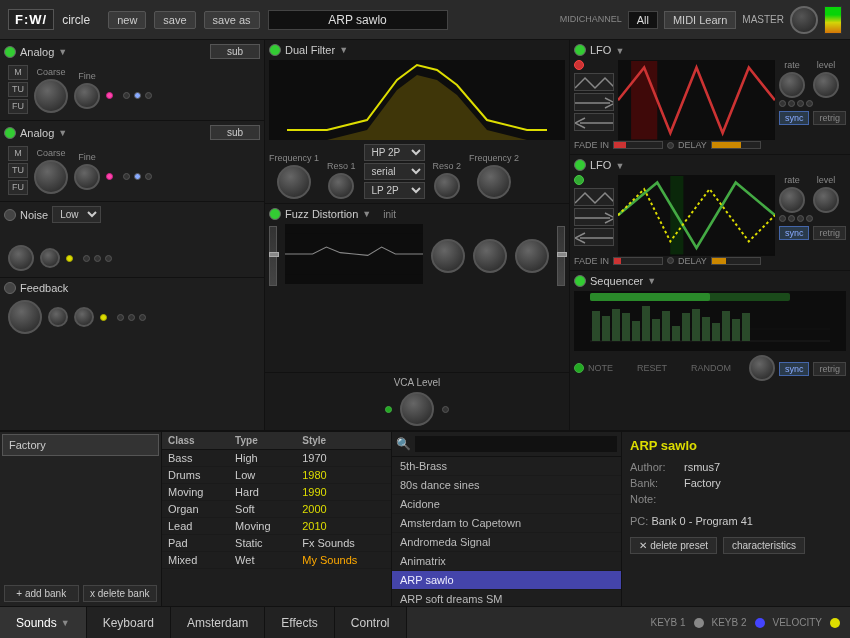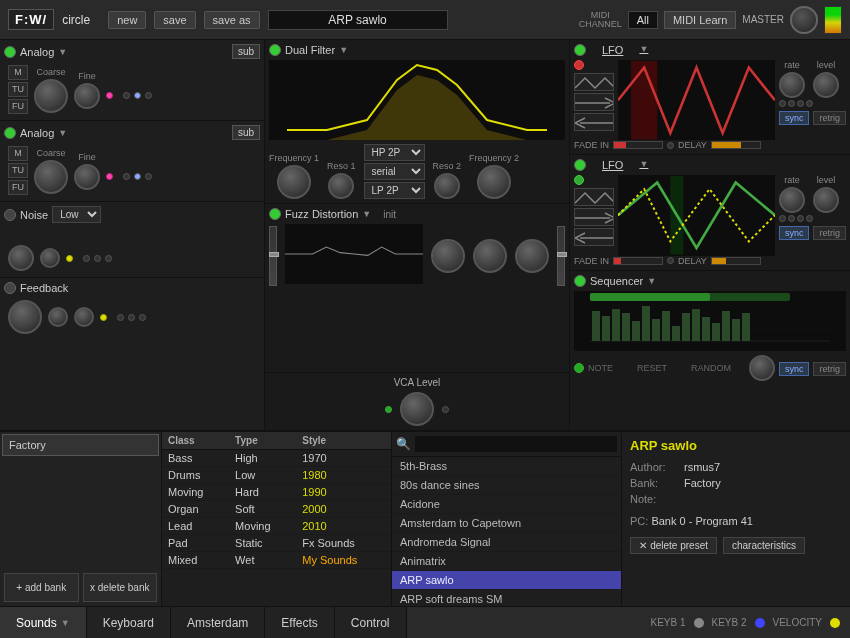--- a/index.html
+++ b/index.html
@@ -132,21 +132,21 @@
       color: #ccc;
       font-size: 11px;
       display: flex; align-items: center; gap: 4px;
     }
     .dropdown-arrow { color: #888; font-size: 9px; }
     .sub-btn {
       margin-left: auto;
       background: #333;
       border: 1px solid #555;
       color: #ccc;
-      padding: 1px 5px;
+      padding: 1px 16px;
       font-size: 10px;
       cursor: pointer;
     }
     .controls-row {
       display: flex;
       align-items: center;
       gap: 6px;
       padding: 2px 4px;
     }
     .knob-group { display: flex; flex-direction: column; align-items: center; }
@@ -274,21 +274,21 @@
     .right-panel {
       width: 280px;
       background: #1a1a1a;
       display: flex;
       flex-direction: column;
     }
     .lfo-block {
       border-bottom: 1px solid #111;
       padding: 4px;
     }
-    .lfo-header { display: flex; align-items: flex-start; gap: 16px; margin-bottom: 4px; text-decoration: underline; }
+    .lfo-header { display: flex; align-items: flex-end; gap: 4px; margin-bottom: 4px; }
     .lfo-inner { display: flex; gap: 4px; }
     .lfo-shape { width: 40px; height: 18px; background: #222; border: 1px solid #444; cursor: pointer; position: relative; overflow: hidden; }
     .lfo-display {
       flex: 1;
       background: #0d0d0d;
       position: relative;
       min-height: 60px;
     }
     .lfo-rate-level { display: flex; gap: 8px; }
     .lfo-knob-group { display: flex; flex-direction: column; align-items: center; }
@@ -363,21 +363,21 @@
       display: flex;
       gap: 4px;
       padding: 4px;
       margin-top: auto;
     }
     .bank-btn {
       background: #2a2a2a;
       border: 1px solid #444;
       color: #ccc;
       font-size: 10px;
-      padding: 8px 6px;
+      padding: 2px 6px;
       cursor: pointer;
       flex: 1;
     }
 
     
     .class-table {
       width: 230px;
       background: #1e1e1e;
       border-right: 1px solid #111;
       overflow-y: auto;
@@ -533,21 +533,21 @@
 <body>
 
 <div class="top-bar">
   <div class="logo">F:W/</div>
   <span class="app-name">circle</span>
   <button class="top-btn">new</button>
   <button class="top-btn">save</button>
   <button class="top-btn">save as</button>
   <div class="preset-name">ARP sawlo</div>
   <div class="midi-section">
-    <div style="display:flex;flex-direction:column;align-items:center;">
+    <div style="display:flex;align-items:center;">
       <span class="midi-label">MIDI</span>
       <span class="midi-label">CHANNEL</span>
     </div>
     <div class="midi-channel-box">All</div>
     <button class="midi-learn-btn">MIDI Learn</button>
     <span class="master-label">MASTER</span>
     <div class="master-knob"></div>
     <div class="level-bar"></div>
   </div>
 </div>

